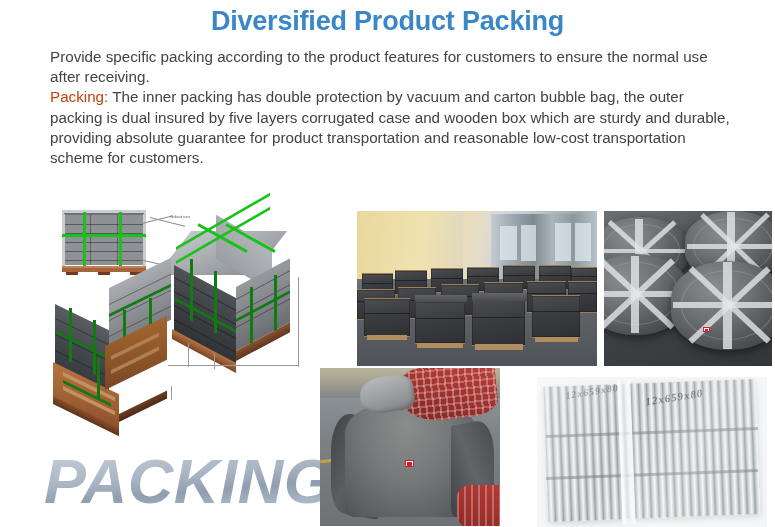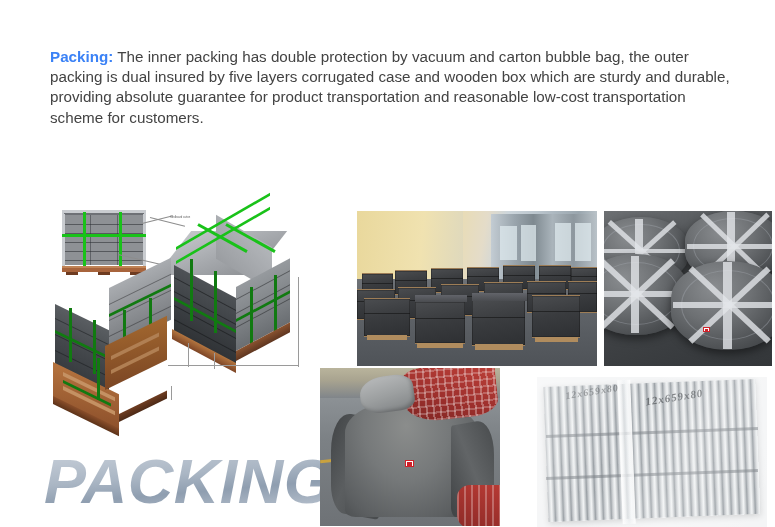--- a/index.html
+++ b/index.html
@@ -19,21 +19,21 @@
     color: #3a87c8;
   }
 
   
   .body-copy {
     position: absolute; left: 50px; top: 47px; width: 690px;
     font-size: 15.2px; line-height: 1.33; color: #434343;
   }
   .body-copy p { margin: 0; }
   .body-copy .lead { margin-bottom: 0px; }
-  .body-copy b { font-weight: bold; color: #3b82f6; }
+  .body-copy b { font-weight: normal; color: #c2410c; }
 
   
   .media { position: absolute; left: 0; top: 205px; width: 775px; height: 322px; }
 
   
   .cad-zone { position: absolute; left: 40px; top: 0px; width: 310px; height: 250px; }
 
   .cadfig { position: absolute; }
 
   
@@ -222,22 +222,24 @@
     position:absolute; inset:0;
     background: linear-gradient(115deg, rgba(255,255,255,.34) 0%, rgba(255,255,255,0) 36%, rgba(255,255,255,.22) 64%, rgba(255,255,255,0) 100%);
     pointer-events:none;
   }
 </style>
 </head>
 <body>
 
 <div class="slide">
 
+  <div class="title">Diversified Product Packing</div>
 
   <div class="body-copy">
+    <p class="lead">Provide specific packing according to the product features for customers to ensure the normal use after receiving.</p>
     <p><b>Packing:</b><span>  The inner packing has double protection by vacuum and carton bubble bag, the outer packing is dual insured by five layers corrugated case and wooden box which are sturdy and durable, providing absolute guarantee for product transportation and reasonable low-cost transportation scheme for customers.</span></p>
   </div>
 
   <div class="media">
 
     <div class="cad-zone">
 
       <div class="cadfig" id="figA">
 
         <div class="cap" style="left:0;top:0;width:84px;height:4px;"></div>

